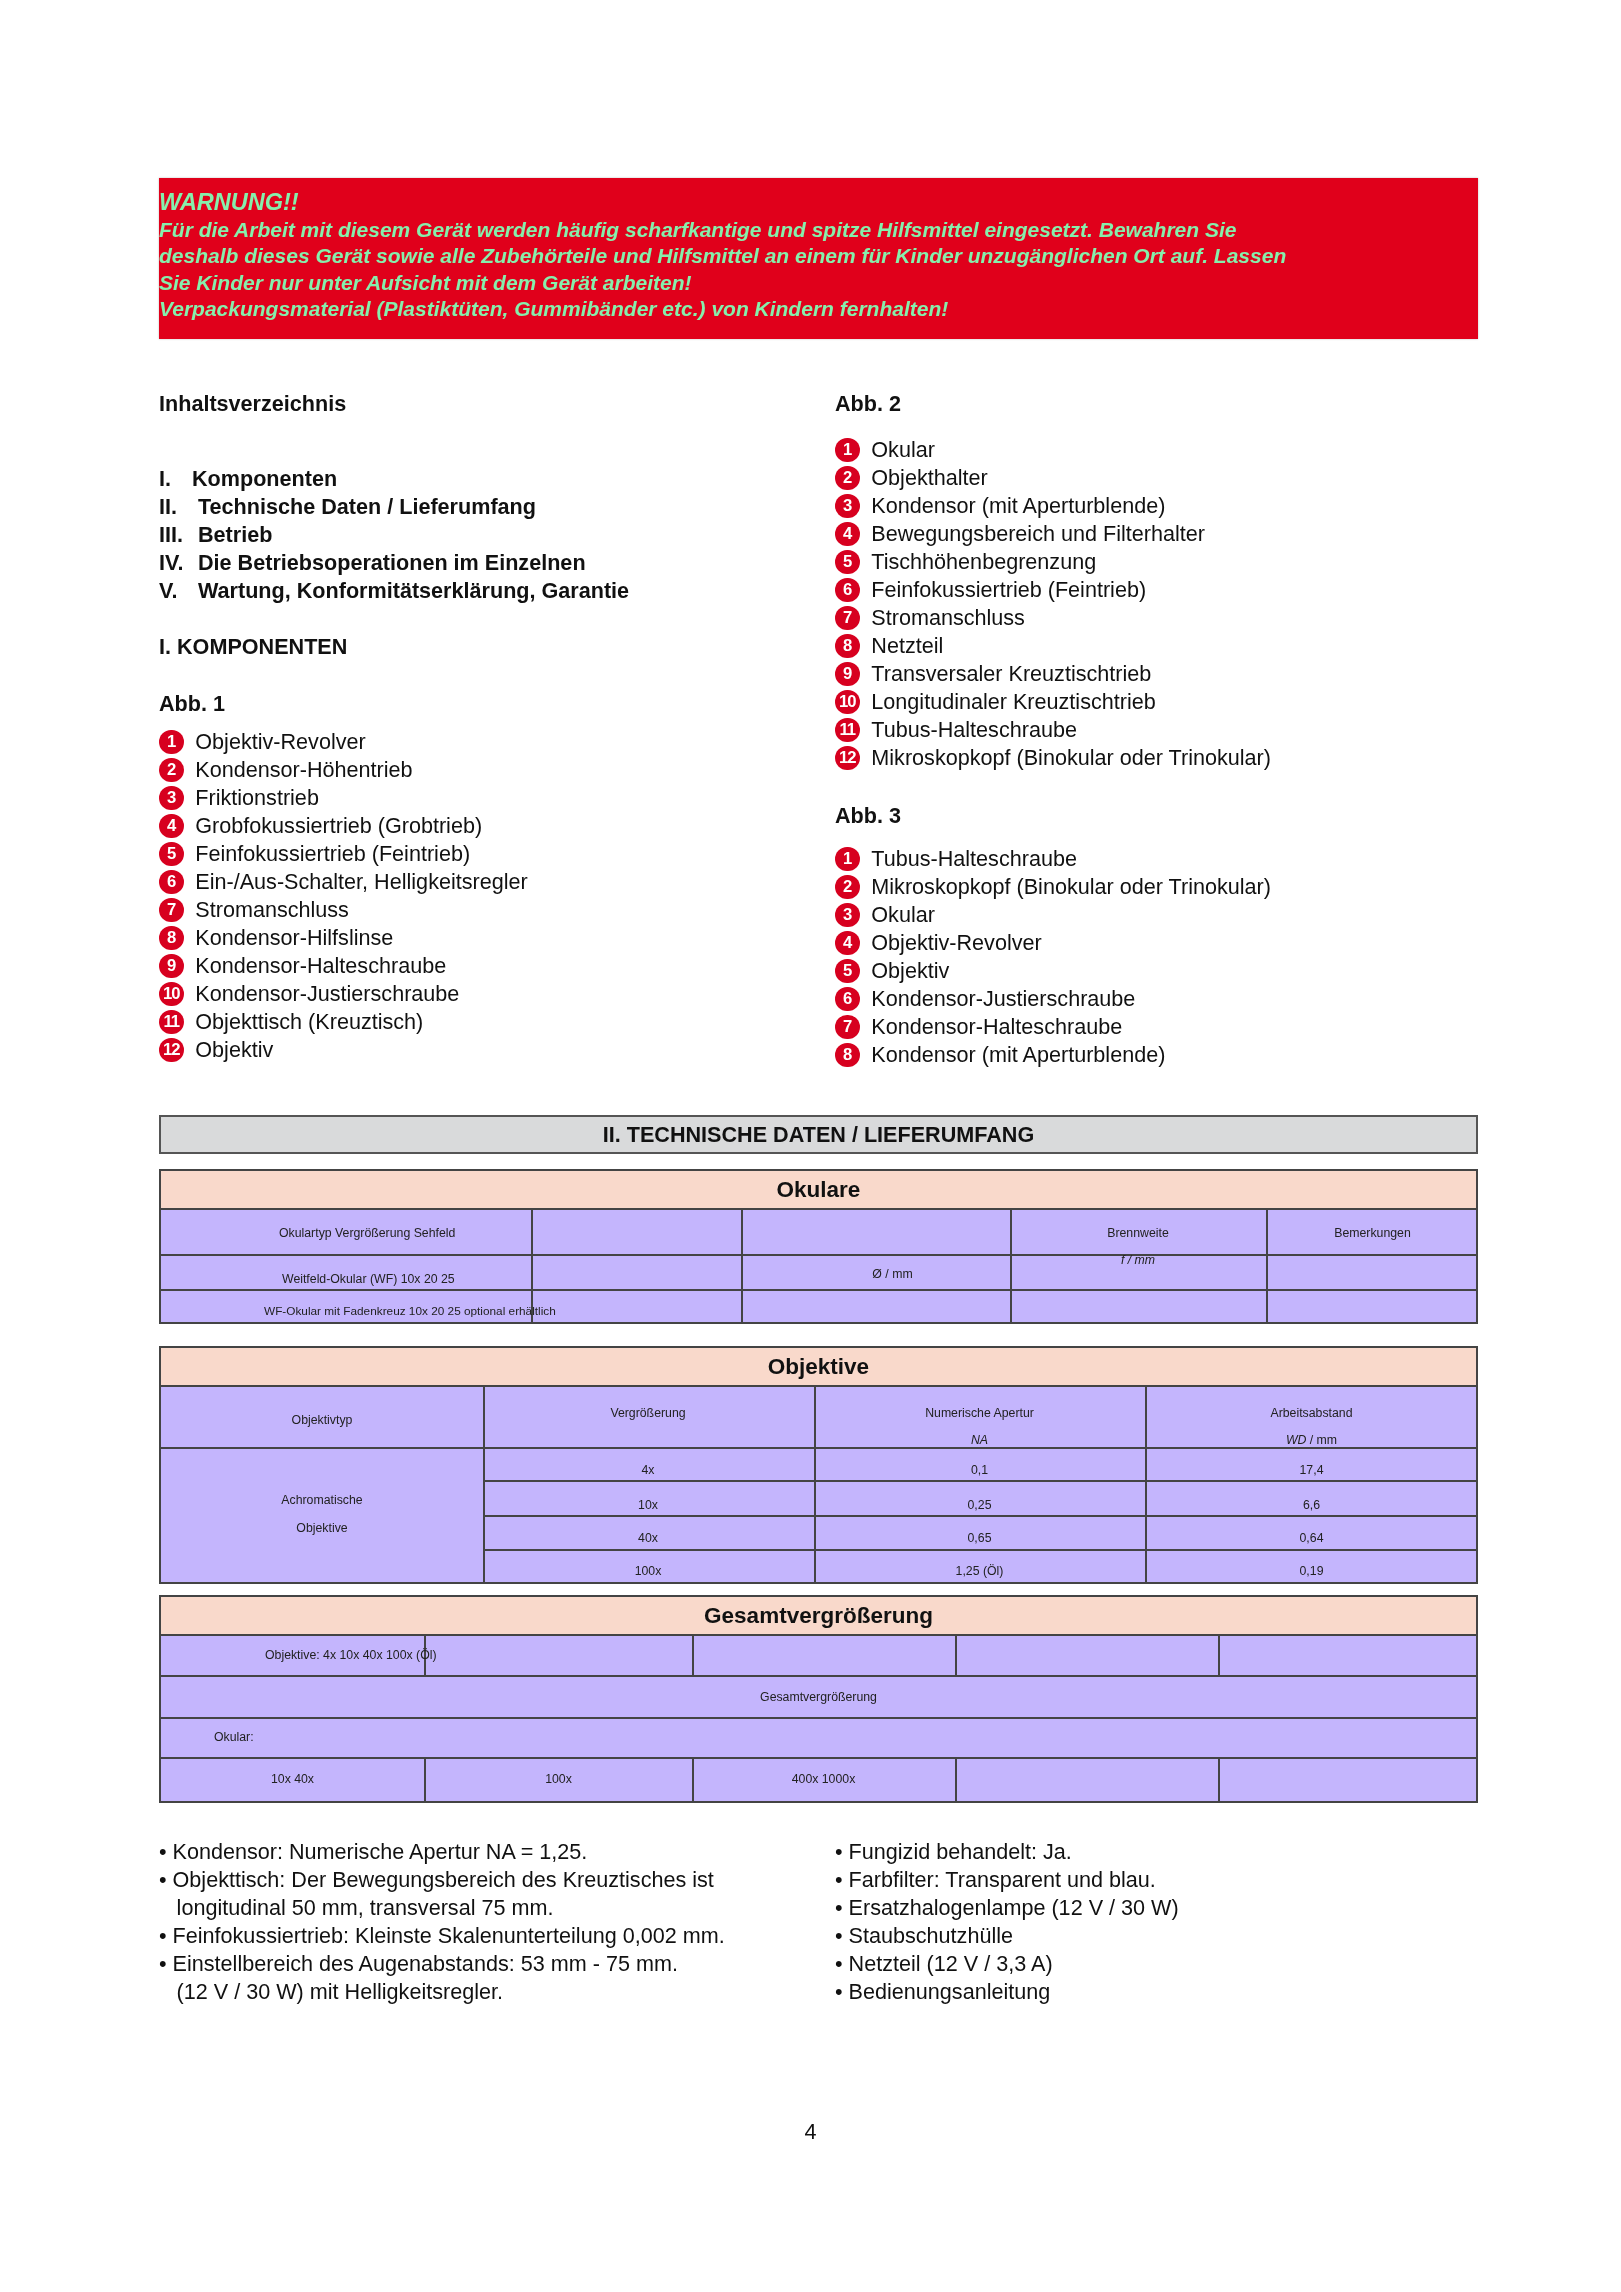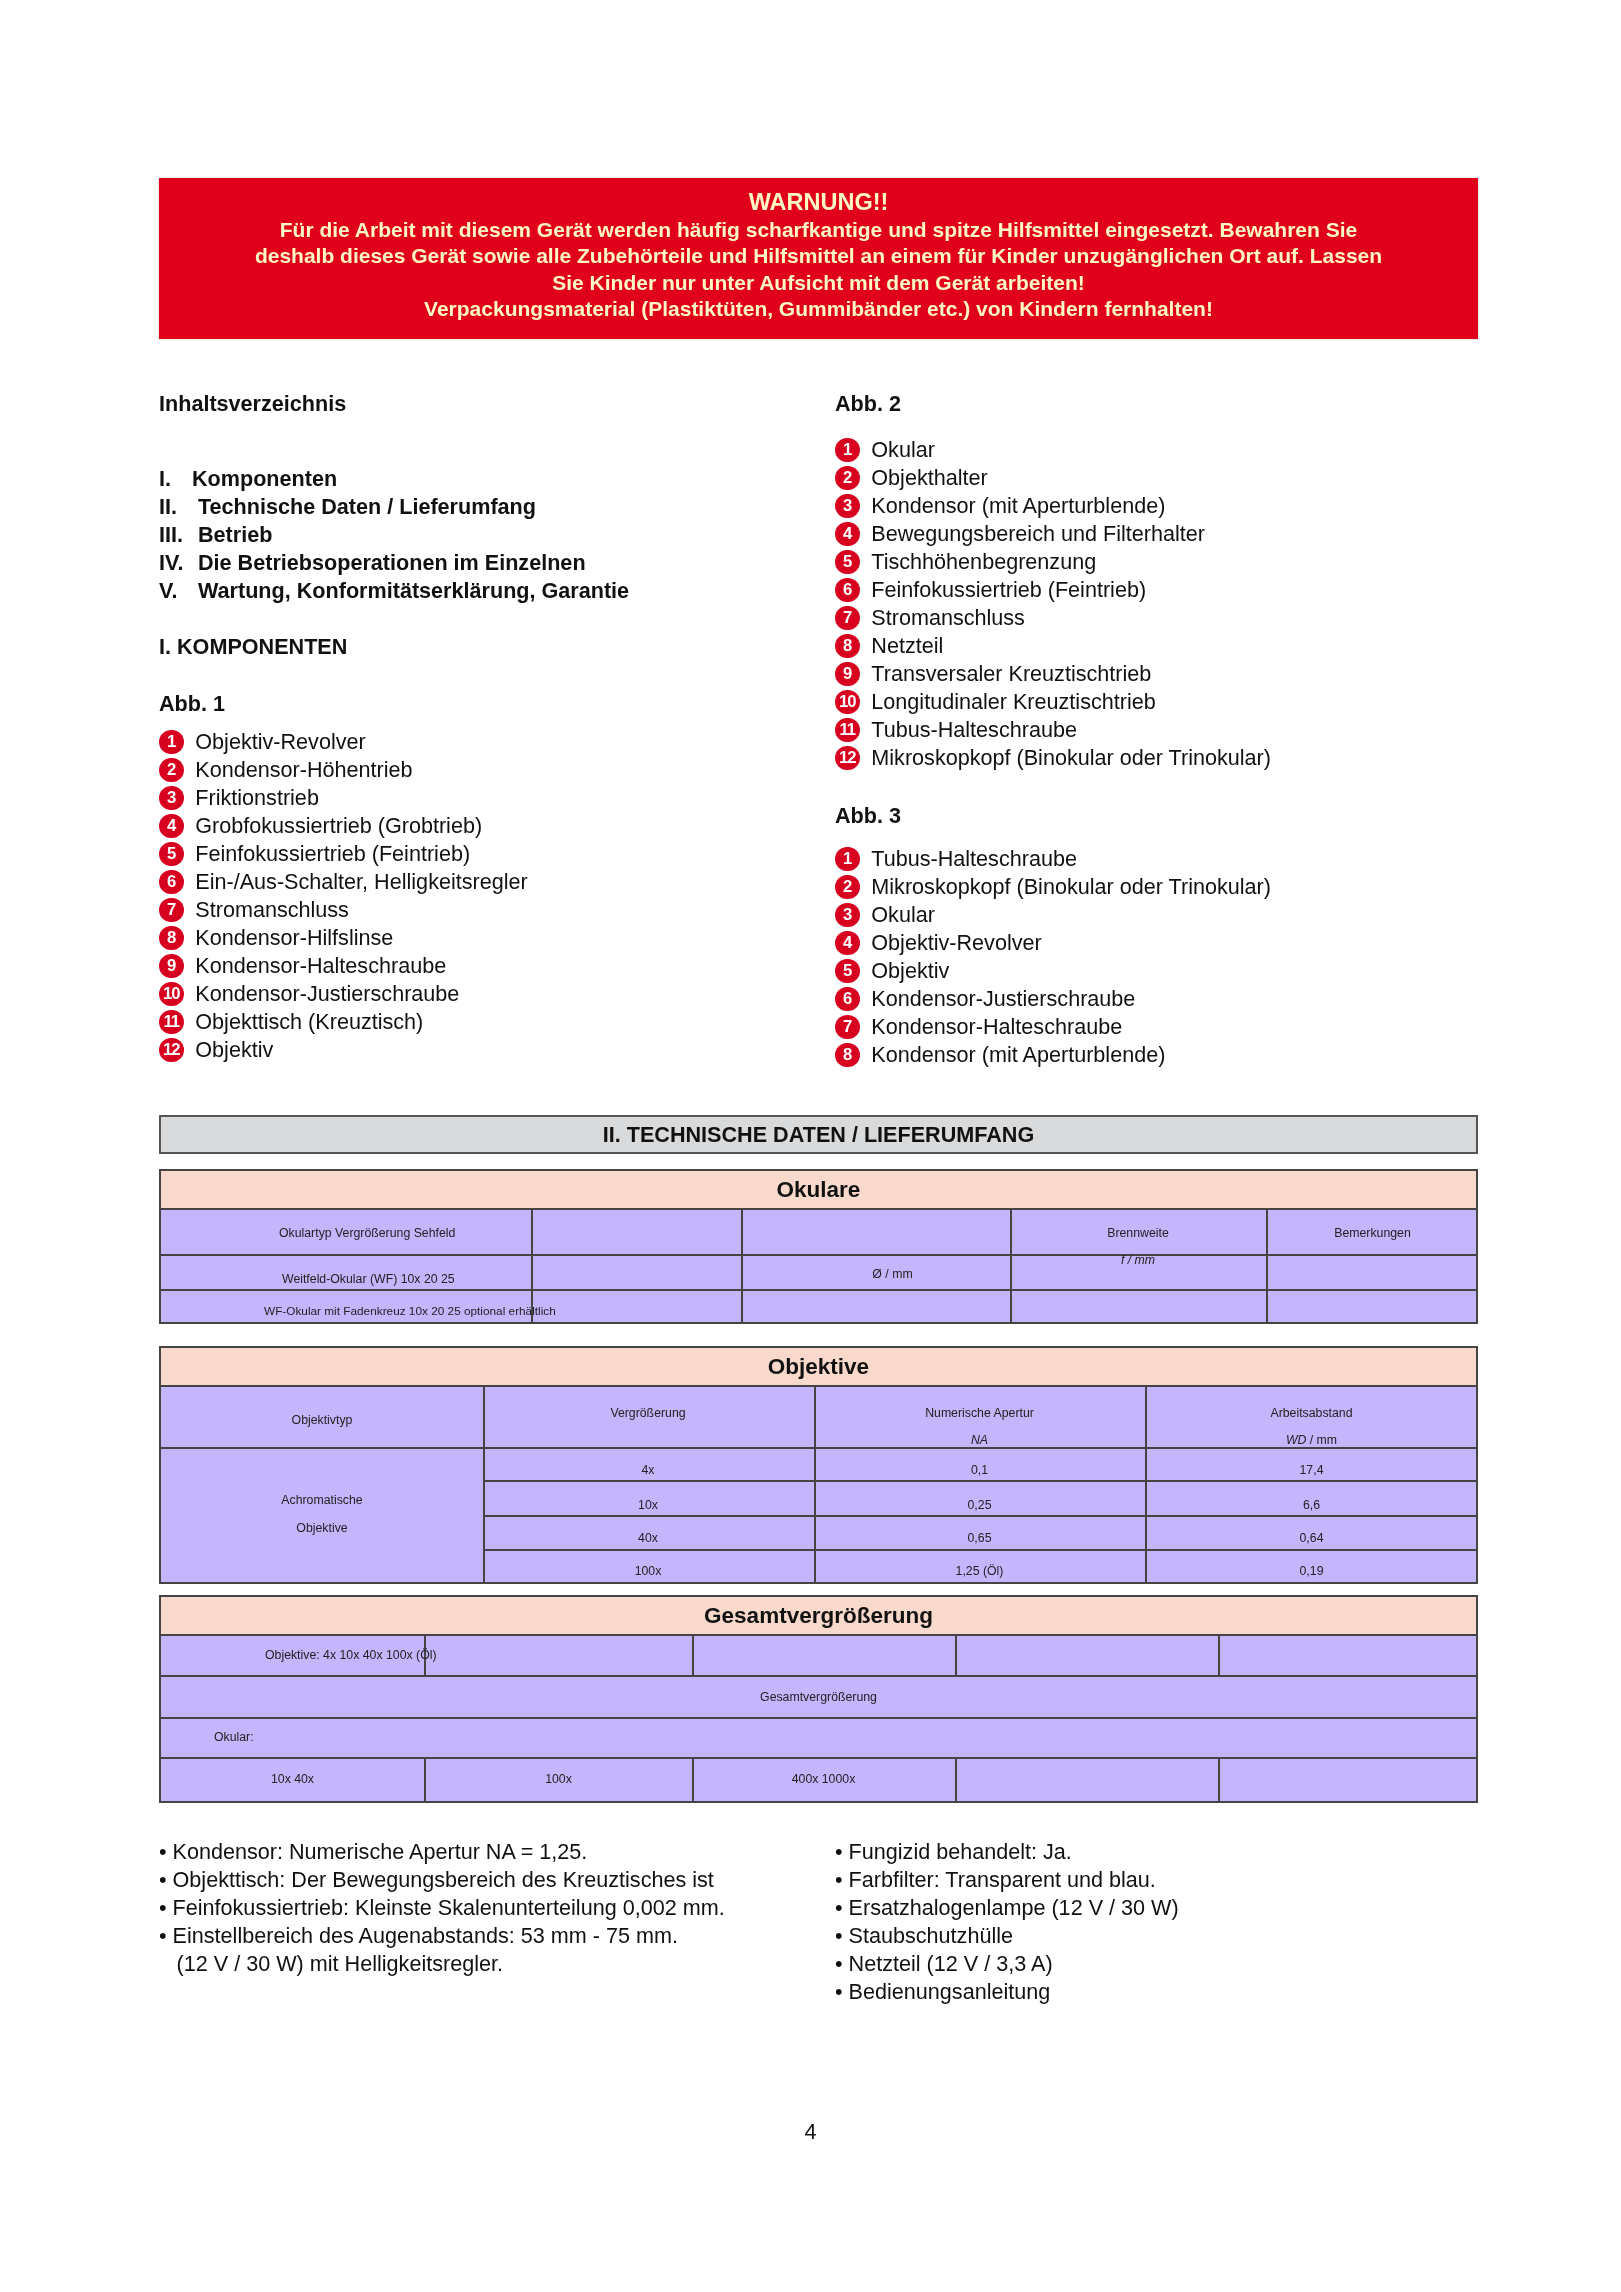--- a/index.html
+++ b/index.html
@@ -2,22 +2,22 @@
 <html><head>
 <meta charset="utf-8">
 <style>
   html, body { margin: 0; padding: 0; background: #ffffff; }
   body { width: 1621px; height: 2293px; position: relative; overflow: hidden;
          font-family: "Liberation Sans", sans-serif; color: #111111; }
   .abs { position: absolute; }
 
   
   .warning { left: 159px; top: 178px; width: 1319px; height: 161px; background: #e0001b;
-             color: #fef9c3; text-align: center; font-weight: bold; box-sizing: border-box;
-             padding-top: 9.8px; box-shadow: 0 0 2px rgba(0,0,0,0.25); }
+             color: #86efac; font-weight: bold; box-sizing: border-box;
+             padding-top: 9.8px; box-shadow: 0 0 2px rgba(0,0,0,0.25); font-style: italic; }
   .warning .w-title { font-size: 23.5px; line-height: 29px; }
   .warning .w-line { font-size: 21px; line-height: 26.5px; }
 
   
   .h-bold { font-weight: bold; font-size: 21.6px; line-height: 27.4px; }
   .toc { font-weight: bold; font-size: 21.6px; line-height: 28px; }
   .toc .num { display: inline-block; width: 39px; }
   .toc .item-row { white-space: nowrap; }
 
   .nlist .li { display: flex; align-items: center; height: 28px; font-size: 21.6px; white-space: nowrap; }
@@ -284,20 +284,21 @@
   <div class="cell" style="left:0; width:263px; top:175px;">10x 40x</div>
   <div class="cell" style="left:263px; width:269px; top:175px;">100x</div>
   <div class="cell" style="left:531px; width:263px; top:175px;">400x 1000x</div>
   <div class="cell" style="left:794px; width:263px; top:175px;"></div>
   <div class="cell" style="left:1057px; width:261px; top:175px;"></div>
 </div>
 
 <div class="abs blist" style="left:159px; top:1838px;">
   <div class="li"><span>•</span> <span>Kondensor: Numerische Apertur NA = 1,25.</span></div>
   <div class="li"><span>•</span> <span>Objekttisch: Der Bewegungsbereich des Kreuztisches ist</span></div>
+  <div class="li cont">longitudinal 50 mm, transversal 75 mm.</div>
   <div class="li"><span>•</span> <span>Feinfokussiertrieb: Kleinste Skalenunterteilung 0,002 mm.</span></div>
   <div class="li"><span>•</span> <span>Einstellbereich des Augenabstands: 53 mm - 75 mm.</span></div>
   <div class="li cont">(12 V / 30 W) mit Helligkeitsregler.</div>
 </div>
 
 <div class="abs blist" style="left:835px; top:1838px;">
   <div class="li"><span>•</span> <span>Fungizid behandelt: Ja.</span></div>
   <div class="li"><span>•</span> <span>Farbfilter: Transparent und blau.</span></div>
   <div class="li"><span>•</span> <span>Ersatzhalogenlampe (12 V / 30 W)</span></div>
   <div class="li"><span>•</span> <span>Staubschutzhülle</span></div>

